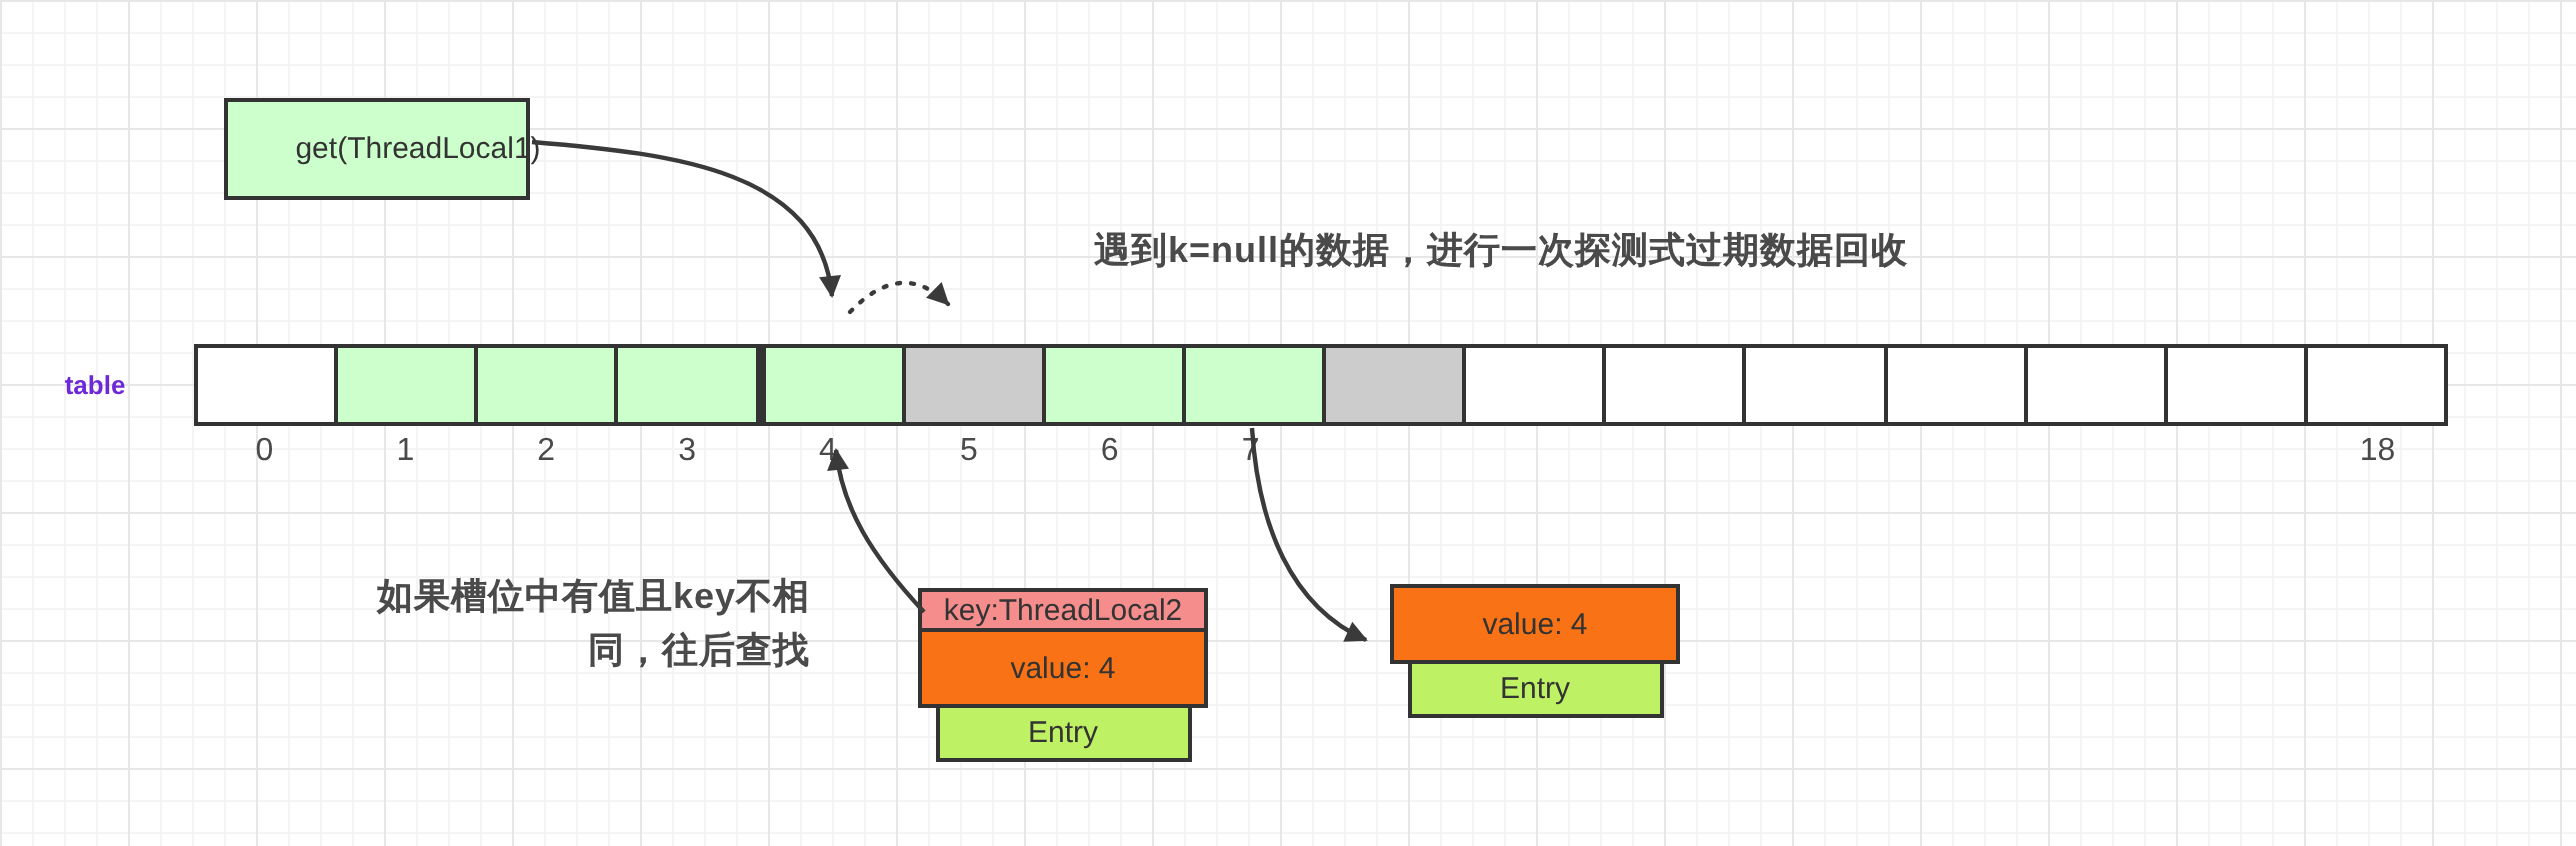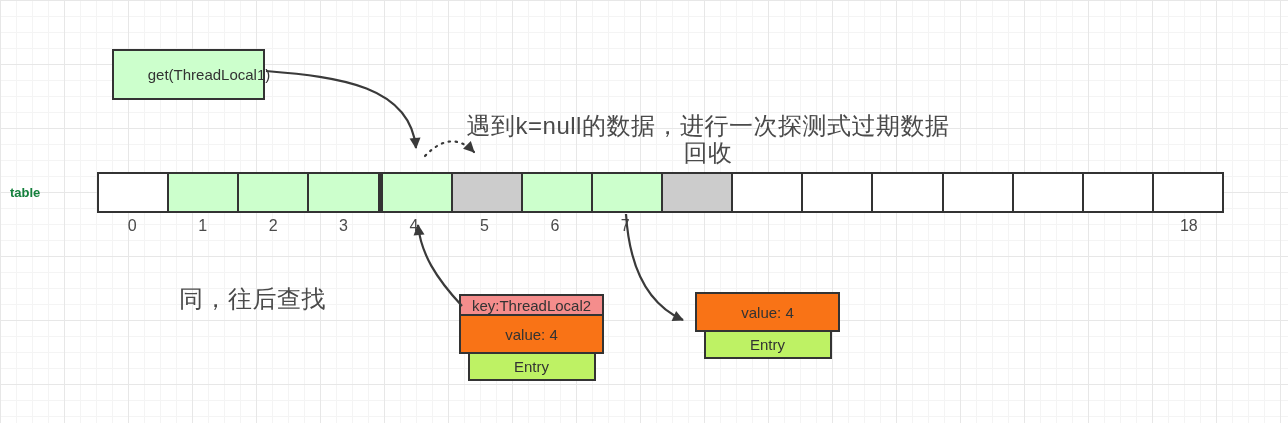--- a/index.html
+++ b/index.html
@@ -22,30 +22,30 @@
   
   .get-box {
     left: 112px; top: 49px; width: 153px; height: 51px;
     background: #ccffcc; border: 2px solid #333;
     display: flex; align-items: center; justify-content: center;
     font-size: 15px; color: #333; padding-left: 41px;
   }
 
   
   .annotation {
-    font-weight: normal; font-size: 24px; color: #4a4a4a;
-    letter-spacing: 0.5px; text-align: center; line-height: 27px;
+    font-weight: bold; font-size: 18px; color: #4a4a4a;
+    letter-spacing: 0.5px; text-align: right; line-height: 27px;
   }
   .annotation-top { left: 462px; top: 112px; width: 492px; }
   .annotation-bottom { left: 100px; top: 285px; width: 305px; }
 
   
   .table-label {
-    left: 10px; top: 185px; width: 75px; 
-    font-weight: bold; font-size: 13px; color: #15803d;
+    left: 10px; top: 185px; width: 75px; text-align: center;
+    font-weight: bold; font-size: 13px; color: #6d28d9;
   }
 
   
   .table-row {
     left: 97px; top: 172px; width: 1127px; height: 41px;
     display: flex; border: 2px solid #333; background: #fff;
   }
   .table-row .cell { flex: 1 1 0; border-left: 2px solid #333; }
   .table-row .cell:first-child { border-left: none; }
   .table-row .cell.thick-left { border-left-width: 5px; }
@@ -118,20 +118,21 @@
     <div class="idx"></div>
     <div class="idx"></div>
     <div class="idx"></div>
     <div class="idx"></div>
     <div class="idx"></div>
     <div class="idx"></div>
     <div class="idx">18</div>
   </div>
 
 <div class="abs annotation annotation-bottom">
+  <div>如果槽位中有值且key不相</div>
   <div>同，往后查找</div>
 </div>
 
 <div class="abs entry-stack entry-stack-1">
   <div class="entry-cell key">key:ThreadLocal2</div>
   <div class="entry-cell value">value: 4</div>
   <div class="entry-cell tag">Entry</div>
 </div>
 
 <div class="abs entry-stack entry-stack-2">

